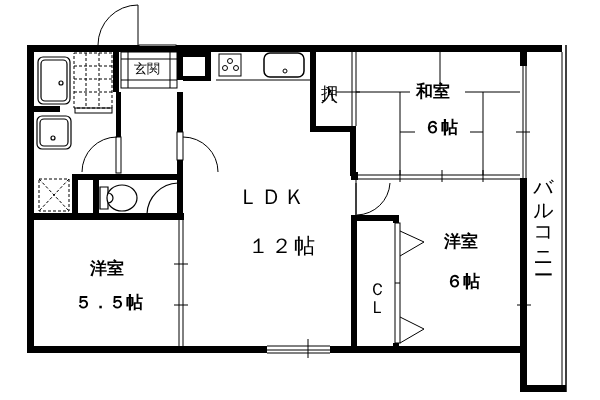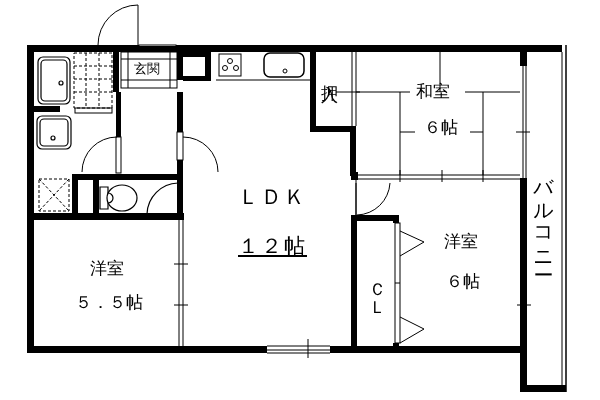--- a/index.html
+++ b/index.html
@@ -1,20 +1,20 @@
 <!DOCTYPE html>
 <html><head>
 <meta charset="utf-8">
 <style>
   html,body{margin:0;padding:0;background:#fff;}
   body{width:600px;height:400px;position:relative;overflow:hidden;font-family:"DejaVu Sans",sans-serif;}
   svg{position:absolute;left:0;top:0;}
   .lbl{position:absolute;color:#000;font-family:"DejaVu Sans",sans-serif;white-space:nowrap;line-height:1;}
   .big{font-size:21px;letter-spacing:2px;}
-  .mid{font-size:17px;}
+  .mid{font-size:17px;font-weight:bold;}
   .small{font-size:13px;}
   .vert{writing-mode:vertical-rl;font-size:20px;letter-spacing:2px;}
   .vsmall{writing-mode:vertical-rl;font-size:17px;letter-spacing:1px;}
 </style>
 </head>
 <body>
 
 <svg width="600" height="400" viewBox="0 0 600 400">
   <g fill="none" stroke="#000">
 
@@ -192,21 +192,21 @@
       <line x1="308" y1="339" x2="308" y2="358"></line>
     </g>
 
     <line x1="356" y1="180" x2="356" y2="215" stroke-width="1"></line>
   </g>
 </svg>
 
 <div class="lbl small" style="left:134px;top:62px;">玄関</div>
 
 <div class="lbl big" style="left:238px;top:187px;text-align:center;">ＬＤＫ</div>
-<div class="lbl big" style="left:238px;top:236px;text-decoration:underline;">１２帖</div>
+<div class="lbl big" style="left:248px;top:236px;">１２帖</div>
 
 <div class="lbl vsmall" style="left:321px;top:71px;">押入</div>
 
 <div class="lbl mid" style="left:416px;top:83px;">和室</div>
 <div class="lbl mid" style="left:424px;top:119px;">６帖</div>
 
 <div class="lbl mid" style="left:444px;top:233px;">洋室</div>
 <div class="lbl mid" style="left:446px;top:273px;">６帖</div>
 
 <div class="lbl vsmall" style="left:369px;top:271px;">ＣＬ</div>

